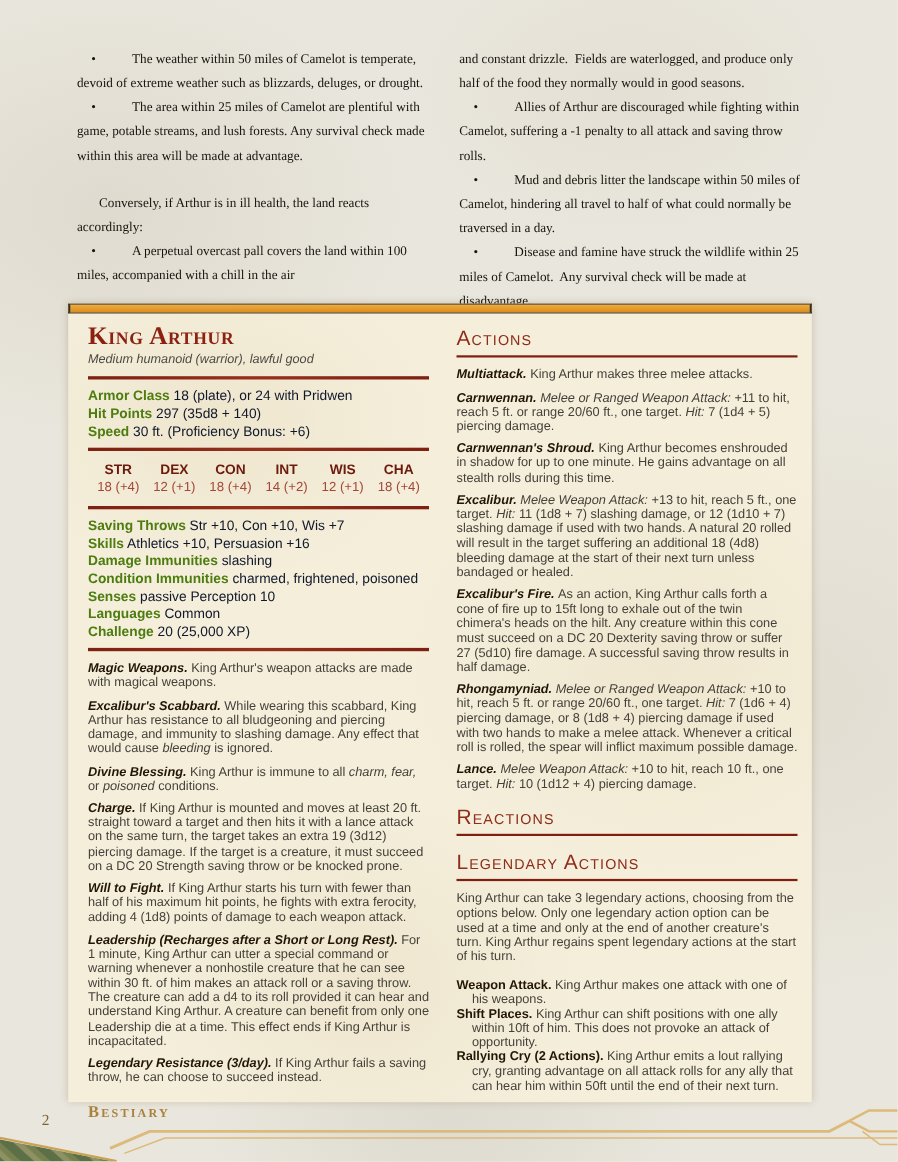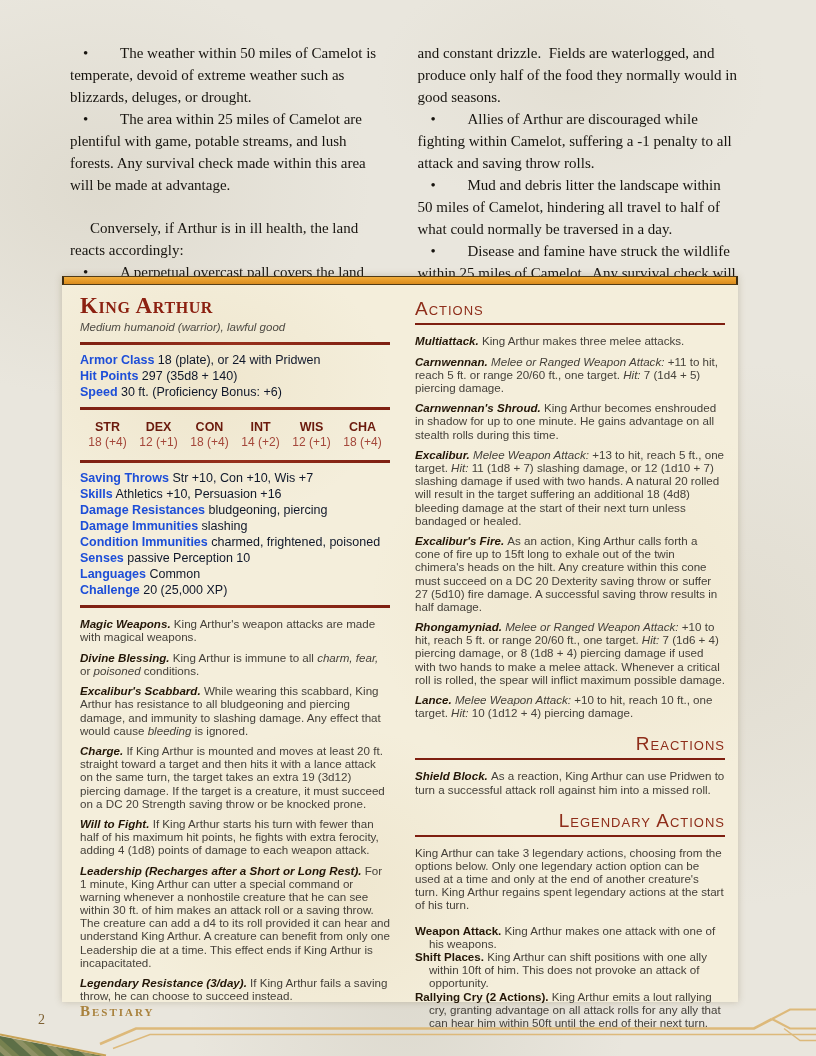--- a/index.html
+++ b/index.html
@@ -14,21 +14,21 @@
       radial-gradient(ellipse 420px 320px at 12% 18%, rgba(214,209,195,.55), transparent 65%),
       radial-gradient(ellipse 520px 420px at 88% 60%, rgba(216,210,194,.45), transparent 65%),
       radial-gradient(ellipse 340px 520px at 50% 92%, rgba(203,199,185,.4), transparent 65%),
       radial-gradient(ellipse 300px 200px at 70% 8%, rgba(222,217,203,.5), transparent 65%);
   }
 
   
   .intro{
     position:absolute;left:70px;top:42px;width:668px;
     display:flex;gap:27px;
-    font-size:15px;line-height:22px;color:#17140f;
+    font-size:12px;line-height:22px;color:#17140f;
   }
   .icol{flex:1;min-width:0;}
   .ip{margin:0;}
   .ip.gap{margin-top:21px;}
   .ip.ind{text-indent:20px;}
   .bul{display:inline-block;margin-left:13px;width:37px;}
 
   
   .statblock{
     position:absolute;left:62px;top:276px;width:676px;height:726px;
@@ -57,40 +57,40 @@
 
   .sb-inner h1{
     margin:0;font-family:"Liberation Serif",serif;font-variant:small-caps;
     font-weight:700;font-size:23px;line-height:26px;color:#8c2111;letter-spacing:.6px;
   }
   .meta{font-style:italic;font-size:11.5px;line-height:15px;color:#4d4a43;margin:1px 0 0;}
   .rule{height:3px;background:linear-gradient(to right,#7e2012,#96301c 50%,#7e2012);margin:7px 0 7px;}
   .hrule{height:2px;background:#7e1f10;margin:3px 0 9px;}
 
   .sline{font-size:12.5px;line-height:16px;}
-  .sl{font-weight:bold;color:#1d4ed8;}
+  .sl{font-weight:bold;color:#4d7c0f;}
   .sv{color:#0f172a;}
 
   .abilities{display:flex;padding:3px 2px 4px;}
   .ab{flex:1;text-align:center;}
   .abh{font-weight:bold;font-size:12.5px;line-height:15px;color:#6b1a0d;}
   .abv{font-size:12px;line-height:14px;color:#a4473a;}
 
   .traits{margin-top:9px;}
   .tp{margin:0 0 7.5px;}
   .tn{font-weight:bold;font-style:italic;color:#231607;}
   .ln{font-weight:bold;color:#231607;}
   .it{font-style:italic;}
 
   .sb-inner h2{
     margin:6px 0 0;font-weight:400;font-variant:small-caps;letter-spacing:1px;
     font-size:19px;line-height:22px;color:#8e2d1a;
   }
   h2.h-first{margin-top:5px;}
-  h2.h-gap{margin-top:14px;text-align:right;}
+  h2.h-gap{margin-top:14px;}
   .leg-intro{margin:2px 0 13px;}
   .leg{margin:0;padding-left:14px;text-indent:-14px;}
 
   
   .footer-label{
     position:absolute;left:80px;top:1003px;
     font-variant:small-caps;font-weight:600;letter-spacing:2px;
     font-size:15px;color:#a9823d;
   }
   .page-number{
@@ -153,55 +153,51 @@
           </div>
           <div class="ab">
             <div class="abh">CHA</div>
             <div class="abv">18 (+4)</div>
           </div>
         </div>
       <div class="rule"></div>
       <div>
           <div class="sline"><span class="sl">Saving Throws</span><span class="sv"> Str +10, Con +10, Wis +7</span></div>
           <div class="sline"><span class="sl">Skills</span><span class="sv"> Athletics +10, Persuasion +16</span></div>
-          <div class="sline"><span class="sl">Damage Resistances</span><span class="sv"> bludgeoning, piercing</span></div>
           <div class="sline"><span class="sl">Damage Immunities</span><span class="sv"> slashing</span></div>
           <div class="sline"><span class="sl">Condition Immunities</span><span class="sv"> charmed, frightened, poisoned</span></div>
           <div class="sline"><span class="sl">Senses</span><span class="sv"> passive Perception 10</span></div>
           <div class="sline"><span class="sl">Languages</span><span class="sv"> Common</span></div>
           <div class="sline"><span class="sl">Challenge</span><span class="sv"> 20 (25,000 XP)</span></div>
         </div>
       <div class="rule"></div>
       <div class="traits">
           <p class="tp"><span class="tn">Magic Weapons. </span><span>King Arthur's weapon attacks are made with magical weapons.</span></p>
+          <p class="tp"><span class="tn">Excalibur's Scabbard. </span><span>While wearing this scabbard, King Arthur has resistance to all bludgeoning and piercing damage, and immunity to slashing damage. Any effect that would cause </span><span class="it">bleeding</span><span> is ignored.</span></p>
           <p class="tp"><span class="tn">Divine Blessing. </span><span>King Arthur is immune to all </span><span class="it">charm, fear,</span><span> or </span><span class="it">poisoned</span><span> conditions.</span></p>
-          <p class="tp"><span class="tn">Excalibur's Scabbard. </span><span>While wearing this scabbard, King Arthur has resistance to all bludgeoning and piercing damage, and immunity to slashing damage. Any effect that would cause </span><span class="it">bleeding</span><span> is ignored.</span></p>
           <p class="tp"><span class="tn">Charge. </span><span>If King Arthur is mounted and moves at least 20 ft. straight toward a target and then hits it with a lance attack on the same turn, the target takes an extra 19 (3d12) piercing damage. If the target is a creature, it must succeed on a DC 20 Strength saving throw or be knocked prone.</span></p>
           <p class="tp"><span class="tn">Will to Fight. </span><span>If King Arthur starts his turn with fewer than half of his maximum hit points, he fights with extra ferocity, adding 4 (1d8) points of damage to each weapon attack.</span></p>
           <p class="tp"><span class="tn">Leadership (Recharges after a Short or Long Rest). </span><span>For 1 minute, King Arthur can utter a special command or warning whenever a nonhostile creature that he can see within 30 ft. of him makes an attack roll or a saving throw. The creature can add a d4 to its roll provided it can hear and understand King Arthur. A creature can benefit from only one Leadership die at a time. This effect ends if King Arthur is incapacitated.</span></p>
           <p class="tp"><span class="tn">Legendary Resistance (3/day). </span><span>If King Arthur fails a saving throw, he can choose to succeed instead.</span></p>
         </div>
     </div>
     <div class="col">
       <h2 class="h-first">Actions</h2>
       <div class="hrule"></div>
       <div>
           <p class="tp"><span class="tn">Multiattack. </span><span>King Arthur makes three melee attacks.</span></p>
           <p class="tp"><span class="tn">Carnwennan. </span><span class="it">Melee or Ranged Weapon Attack:</span><span> +11 to hit, reach 5 ft. or range 20/60 ft., one target. </span><span class="it">Hit:</span><span> 7 (1d4 + 5) piercing damage.</span></p>
           <p class="tp"><span class="tn">Carnwennan's Shroud. </span><span>King Arthur becomes enshrouded in shadow for up to one minute. He gains advantage on all stealth rolls during this time.</span></p>
           <p class="tp"><span class="tn">Excalibur. </span><span class="it">Melee Weapon Attack:</span><span> +13 to hit, reach 5 ft., one target. </span><span class="it">Hit:</span><span> 11 (1d8 + 7) slashing damage, or 12 (1d10 + 7) slashing damage if used with two hands. A natural 20 rolled will result in the target suffering an additional 18 (4d8) bleeding damage at the start of their next turn unless bandaged or healed.</span></p>
           <p class="tp"><span class="tn">Excalibur's Fire. </span><span>As an action, King Arthur calls forth a cone of fire up to 15ft long to exhale out of the twin chimera's heads on the hilt. Any creature within this cone must succeed on a DC 20 Dexterity saving throw or suffer 27 (5d10) fire damage. A successful saving throw results in half damage.</span></p>
           <p class="tp"><span class="tn">Rhongamyniad. </span><span class="it">Melee or Ranged Weapon Attack:</span><span> +10 to hit, reach 5 ft. or range 20/60 ft., one target. </span><span class="it">Hit:</span><span> 7 (1d6 + 4) piercing damage, or 8 (1d8 + 4) piercing damage if used with two hands to make a melee attack. Whenever a critical roll is rolled, the spear will inflict maximum possible damage.</span></p>
           <p class="tp"><span class="tn">Lance. </span><span class="it">Melee Weapon Attack:</span><span> +10 to hit, reach 10 ft., one target. </span><span class="it">Hit:</span><span> 10 (1d12 + 4) piercing damage.</span></p>
         </div>
       <h2 class="h-gap">Reactions</h2>
       <div class="hrule"></div>
-      <div>
-          <p class="tp"><span class="tn">Shield Block. </span><span>As a reaction, King Arthur can use Pridwen to turn a successful attack roll against him into a missed roll.</span></p>
-        </div>
       <h2 class="h-gap">Legendary Actions</h2>
       <div class="hrule"></div>
       <p class="leg-intro">King Arthur can take 3 legendary actions, choosing from the options below. Only one legendary action option can be used at a time and only at the end of another creature's turn. King Arthur regains spent legendary actions at the start of his turn.</p>
       <div>
           <p class="leg"><span class="ln">Weapon Attack. </span><span>King Arthur makes one attack with one of his weapons.</span></p>
           <p class="leg"><span class="ln">Shift Places. </span><span>King Arthur can shift positions with one ally within 10ft of him. This does not provoke an attack of opportunity.</span></p>
           <p class="leg"><span class="ln">Rallying Cry (2 Actions). </span><span>King Arthur emits a lout rallying cry, granting advantage on all attack rolls for any ally that can hear him within 50ft until the end of their next turn.</span></p>
         </div>
     </div>
   </div>

